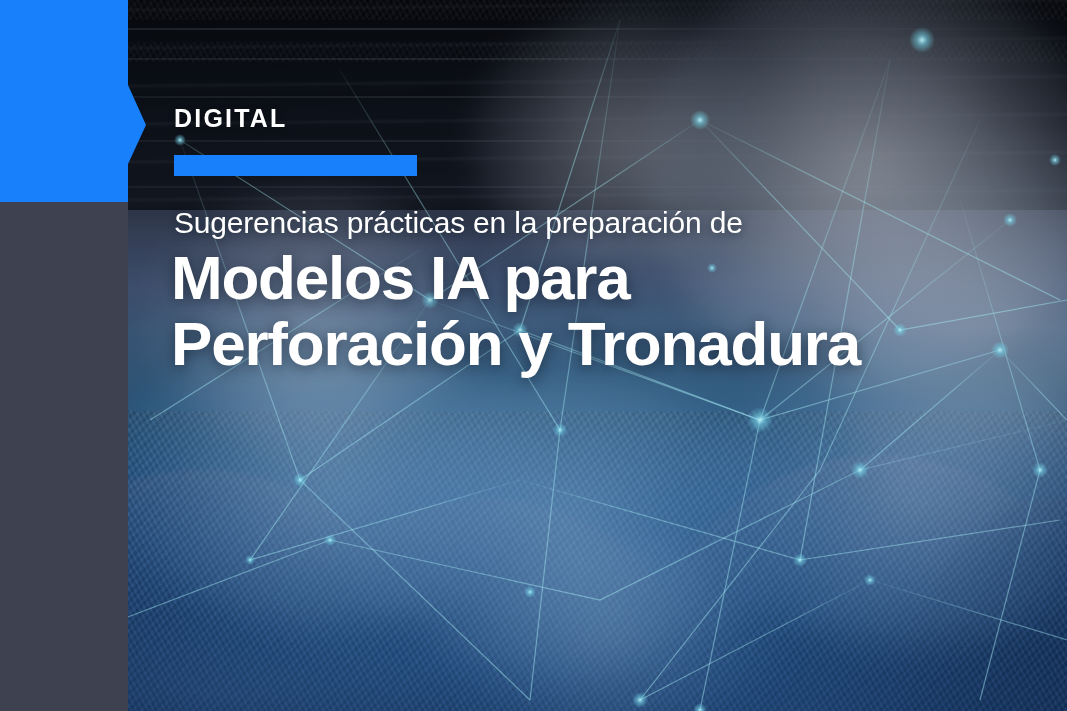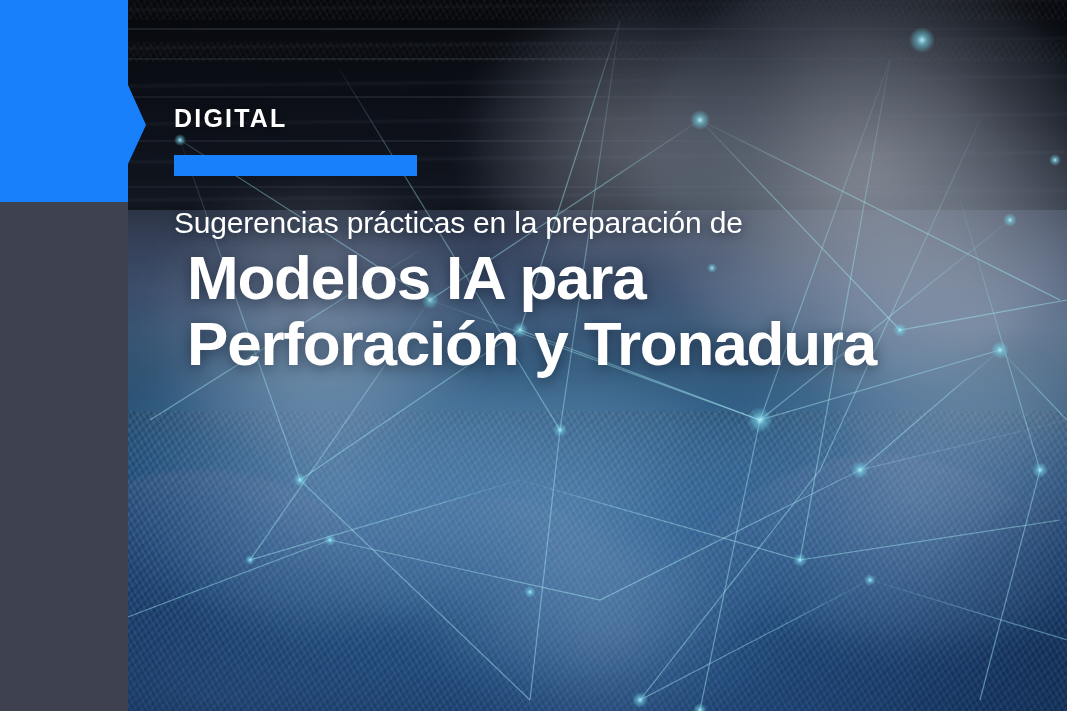--- a/index.html
+++ b/index.html
@@ -227,21 +227,20 @@
   .headline {
     position: absolute;
     left: -3px; top: 245px;
     font-size: 62px;
     font-weight: bold;
     color: #ffffff;
     line-height: 1.07;
     letter-spacing: -1.2px;
     text-shadow: 0 3px 14px rgba(10,18,32,.55);
     white-space: nowrap;
-    margin-left: 16px;
   }
   .headline .hl-line { display: block; }
 </style>
 </head>
 <body>
 
 <div id="banner">
 
   <div class="bg-layer bg-base2"></div>
 

